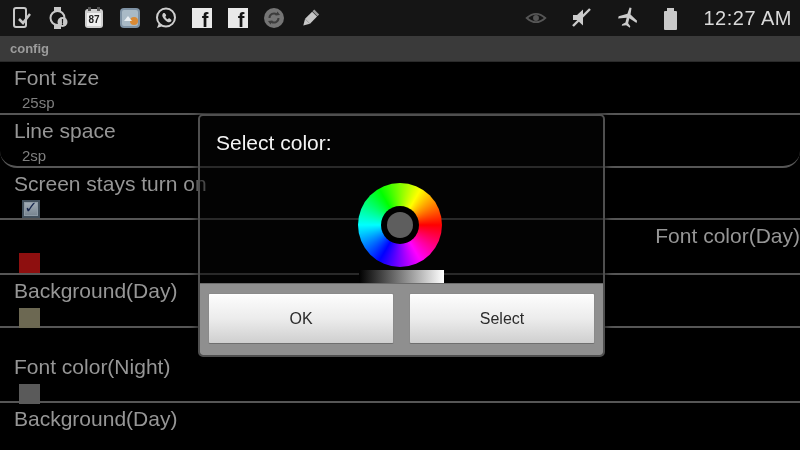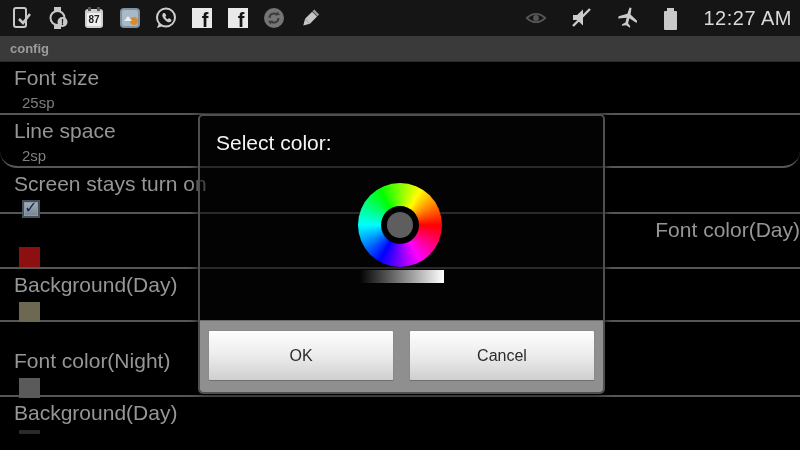--- a/index.html
+++ b/index.html
@@ -26,21 +26,21 @@
   .row{position:relative;width:800px;border-bottom:2px solid #565656;padding:3px 0 8px 14px;}
   .row-label{color:#969696;font-size:21px;line-height:26px;white-space:nowrap;}
   .row-value{color:#7f7f7f;font-size:15px;margin:3px 8px 0 8px;}
   .swatch{width:21px;height:20px;margin:4px 0 0 5px;}
   .checkbox{position:relative;width:18px;height:18px;margin:3px 0 0 8px;background:linear-gradient(#a3aeb8,#76838e);
     border:2px solid #42505c;box-shadow:inset 0 0 0 1px #8e9ba6;display:flex;align-items:center;justify-content:center;}
   .checkbox span{color:#16264c;font-size:16px;font-weight:bold;line-height:1;transform:translateY(-1px);}
   .bottom-strip{position:absolute;top:434px;left:0;width:800px;height:16px;background:#000;}
 
   
-  .dialog{position:absolute;left:198px;top:114px;width:407px;height:280px;
+  .dialog{position:absolute;left:198px;top:114px;width:407px;height:243px;
     border:2px solid #4f4f4f;border-radius:5px;background:rgba(5,5,5,0.55);
     overflow:hidden;box-shadow:0 0 8px rgba(0,0,0,0.9);z-index:5;}
   .dialog-title{color:#f4f4f4;font-size:21px;padding:15px 0 0 16px;}
   .color-wheel{position:absolute;left:158px;top:67px;width:84px;height:84px;border-radius:50%;
     background:conic-gradient(from 90deg,#f00,#f0f 60deg,#00f 120deg,#0ff 180deg,#0f0 240deg,#ff0 300deg,#f00 360deg);}
   .wheel-hole{position:absolute;left:23px;top:23px;width:38px;height:38px;border-radius:50%;background:#000;}
   .wheel-center{position:absolute;left:29px;top:29px;width:26px;height:26px;border-radius:50%;background:#5e5e5e;}
   .value-bar{position:absolute;left:159px;top:154px;width:85px;height:13px;
     background:linear-gradient(to right,#000,#fff);}
   .button-bar{position:absolute;left:0;bottom:0;width:100%;height:72px;background:#8f8f8f;
@@ -157,21 +157,21 @@
 
   <div class="list">
       <div class="row" style="height: 53px;">
         <div class="row-label">Font size</div>
         <div class="row-value">25sp</div>
       </div>
       <div class="row" style="height: 53px; border-radius: 17px;">
         <div class="row-label">Line space</div>
         <div class="row-value">2sp</div>
       </div>
-      <div class="row" style="height: 46px;">
+      <div class="row" style="height: 52px;">
         <div class="row-label">Screen stays turn on</div>
         <div class="checkbox">
           <span>✓</span>
         </div>
       </div>
       <div class="row" style="height: 55px; text-align: right;">
         <div class="row-label">Font color(Day)</div>
         <div class="swatch" style="background: rgb(142, 15, 15);"></div>
       </div>
       <div class="row" style="height: 53px;">
@@ -191,17 +191,17 @@
 
   <div class="dialog">
     <div class="dialog-title">Select color:</div>
     <div class="color-wheel">
       <div class="wheel-hole"></div>
       <div class="wheel-center" style="background: rgb(94, 94, 94);"></div>
     </div>
     <div class="value-bar"></div>
     <div class="button-bar">
       <button class="dlg-btn">OK</button>
-      <button class="dlg-btn">Cancel</button>
+      <button class="dlg-btn">Select</button>
     </div>
   </div>
 
 </div>
 
 </body></html>

